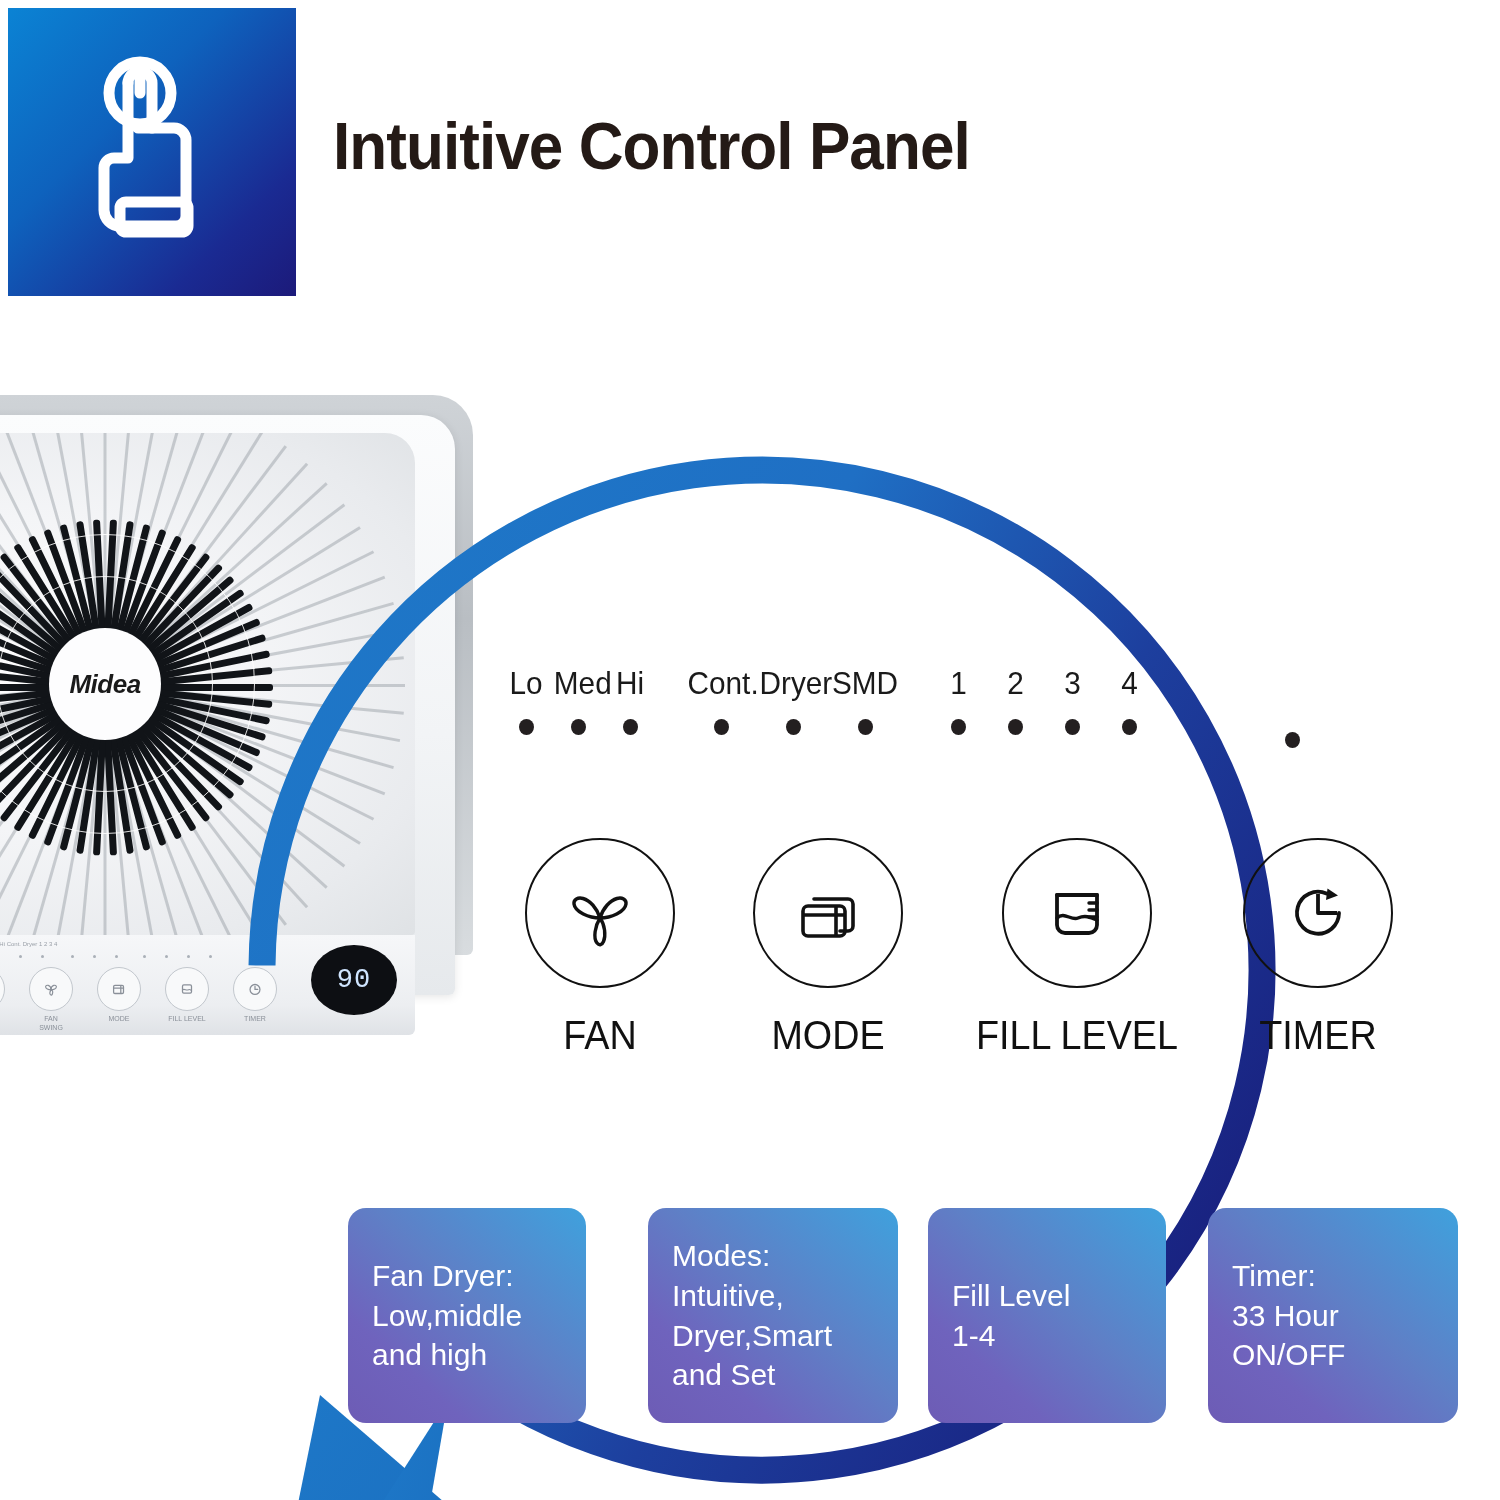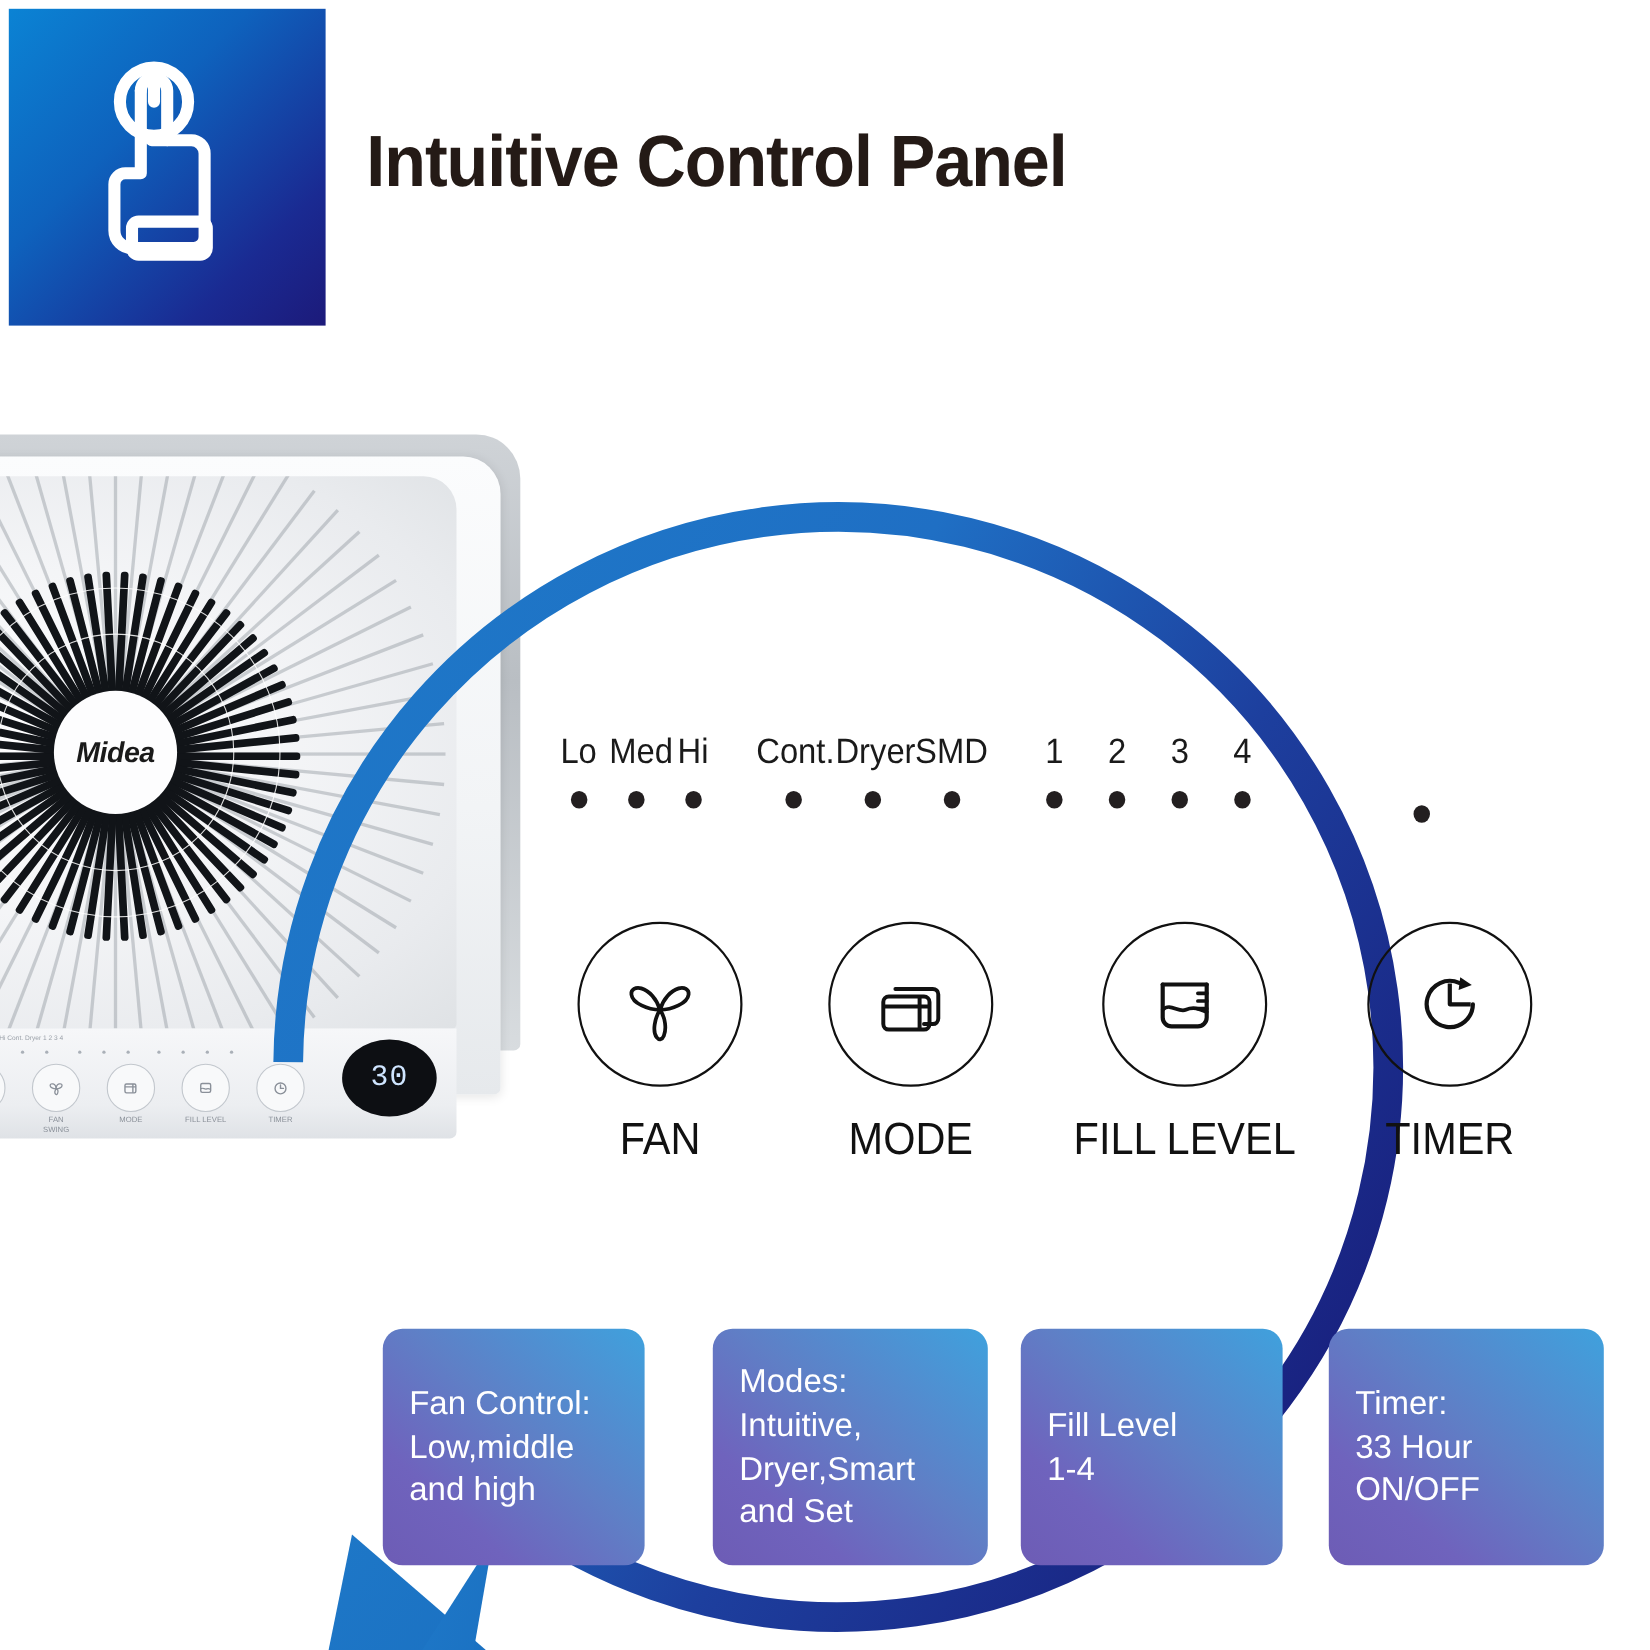--- a/index.html
+++ b/index.html
@@ -345,21 +345,21 @@
           <div class="mini-dot" style="left: 246px; top: 20px;"></div>
           <div class="mini-dot" style="left: 276px; top: 20px;"></div>
           <div class="mini-dot" style="left: 298px; top: 20px;"></div>
           <div class="mini-dot" style="left: 320px; top: 20px;"></div>
           <div class="mini-dot" style="left: 348px; top: 20px;"></div>
           <div class="mini-dot" style="left: 370px; top: 20px;"></div>
           <div class="mini-dot" style="left: 392px; top: 20px;"></div>
           <div class="mini-dot" style="left: 414px; top: 20px;"></div>
         </div>
       <div id="led-display">
-        <span id="led-digits">30</span>
+        <span id="led-digits">90</span>
       </div>
     </div>
   </div>
 </div>
 
 <div id="magnifier-ring">
   <svg width="1180" height="1060" viewBox="0 0 1180 1060">
     <defs>
       <linearGradient id="ringGrad" x1="0" y1="0.15" x2="1" y2="1">
         <stop offset="0%" stop-color="#1e78c8"></stop>
@@ -485,21 +485,21 @@
         <path d="M46.5 12.5 L57 19.5 L45 24 Z" fill="#111"></path>
       </svg>
     </div>
     <div class="ctrl-label">TIMER</div>
   </div>
 
 </div>
 
 <div id="feature-cards">
     <div class="feature-card" style="left: 0px; width: 238px;">
-      <div class="feature-text">Fan Control:
+      <div class="feature-text">Fan Dryer:
 Low,middle
 and high</div>
     </div>
     <div class="feature-card" style="left: 300px; width: 250px;">
       <div class="feature-text">Modes:
 Intuitive,
 Dryer,Smart
 and Set</div>
     </div>
     <div class="feature-card" style="left: 580px; width: 238px;">

